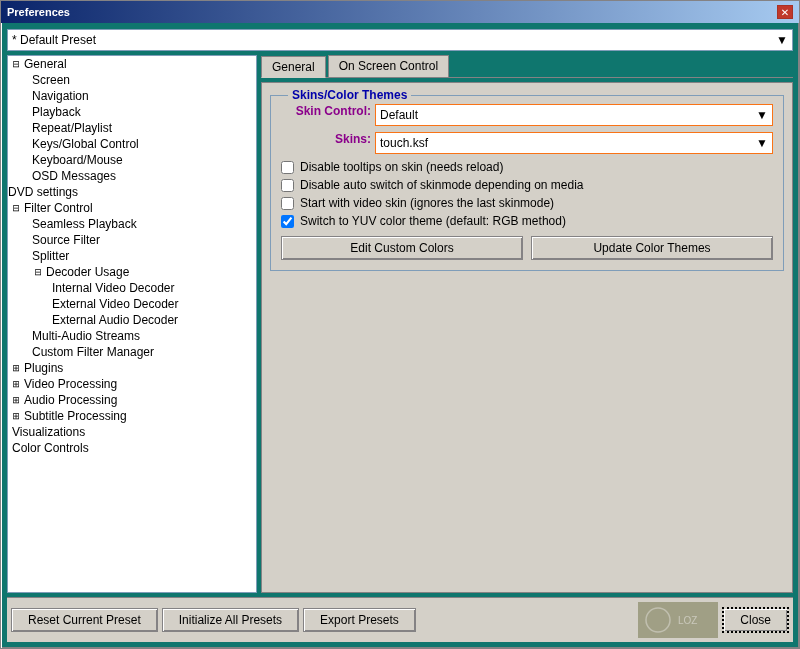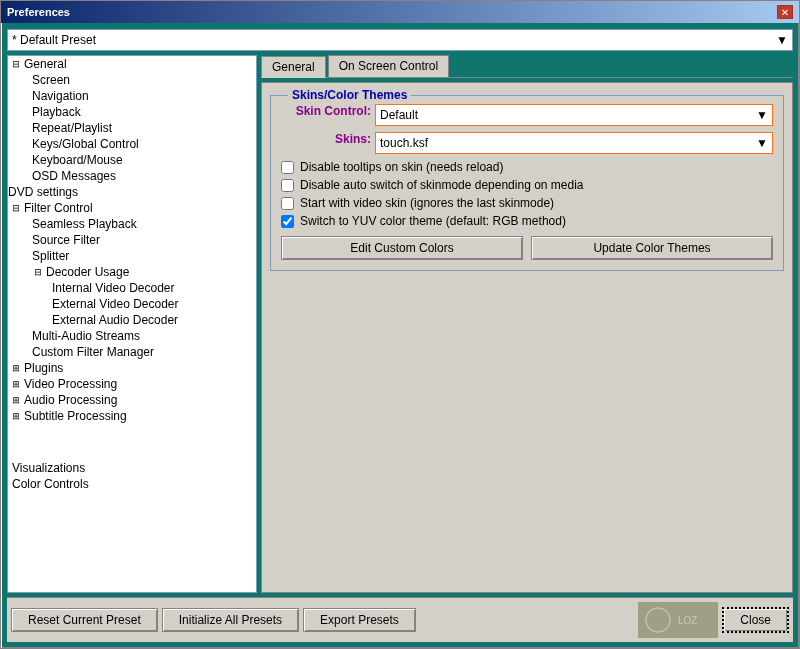--- a/index.html
+++ b/index.html
@@ -343,21 +343,21 @@
         <div class="tree-item tree-category">
           <span class="tree-expander">⊞</span>
           <span class="tree-text">Audio Processing</span>
         </div>
 
         <div class="tree-item tree-category">
           <span class="tree-expander">⊞</span>
           <span class="tree-text">Subtitle Processing</span>
         </div>
 
-        <div class="tree-item" style="padding-left: 4px; margin-top: 36px;">
+        <div class="tree-item" style="padding-left: 4px;">
           <span class="tree-text">Visualizations</span>
         </div>
 
         <div class="tree-item" style="padding-left: 4px;">
           <span class="tree-text">Color Controls</span>
         </div>
       </div>
 
       <div class="right-panel">
 

